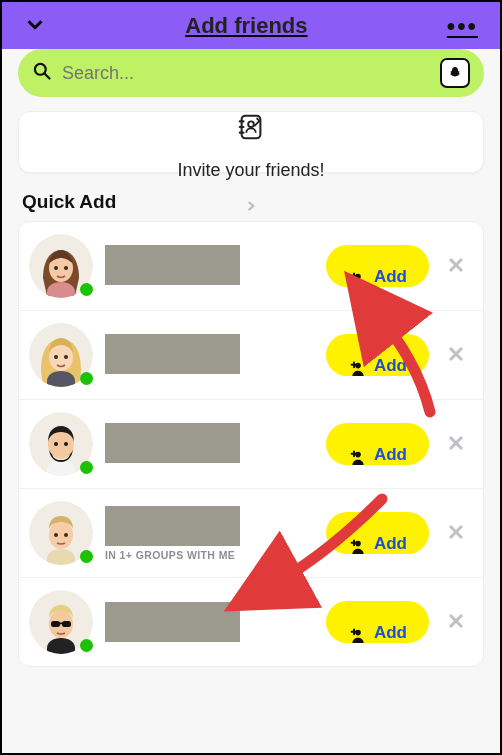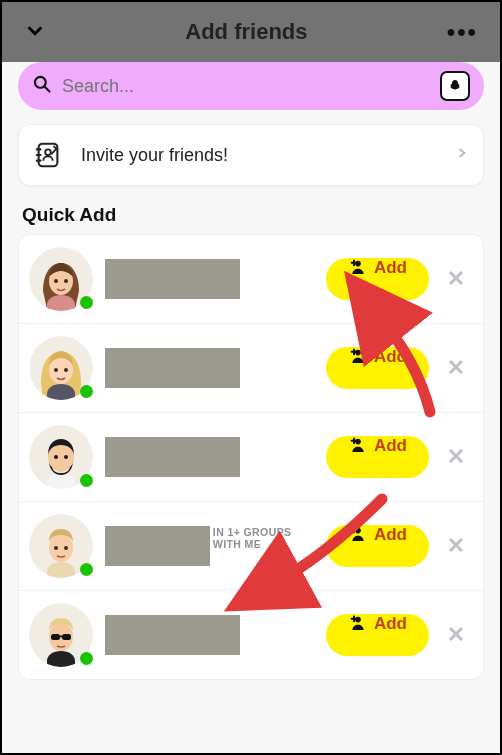--- a/index.html
+++ b/index.html
@@ -6,47 +6,48 @@
   body {
     width: 502px;
     height: 755px;
     font-family: -apple-system, "Helvetica Neue", Arial, sans-serif;
     background: #f7f7f7;
     border: 2px solid #000;
     position: relative;
     overflow: hidden;
   }
   .header {
-    height: 60px;
+    height: 47px;
     display: flex;
     align-items: center;
     justify-content: space-between;
     padding: 0 22px;
-    background: #737373;
+    background: #8b5cf6;
+    text-decoration: underline;
   }
   .header-title {
     font-size: 22px;
     font-weight: 600;
     color: #222;
   }
   .chev-down {
     width: 22px; height: 22px;
     stroke: #000; stroke-width: 3.2; fill: none;
   }
   .more-dots {
     font-size: 24px;
     font-weight: 900;
     letter-spacing: 2px;
     color: #111;
   }
   .search-wrap {
     padding: 0 16px 14px;
   }
   .search {
-    background: #f0abfc;
+    background: #bef264;
     border-radius: 26px;
     height: 48px;
     display: flex;
     align-items: center;
     padding: 0 14px;
     gap: 10px;
   }
   .search-icon svg { width: 20px; height: 20px; }
   .search input {
     flex: 1;
@@ -67,20 +68,21 @@
     margin: 0 16px 18px;
     background: #fff;
     border: 1px solid #eee;
     border-radius: 12px;
     height: 62px;
     display: flex;
     align-items: center;
     padding: 0 14px;
     gap: 18px;
     box-shadow: 0 1px 2px rgba(0,0,0,.04);
+    flex-direction: column;
   }
   .contact-icon {
     width: 30px; height: 30px;
     color: #333;
     flex-shrink: 0;
   }
   .invite-text {
     flex: 1;
     font-size: 18px;
     font-weight: 500;
@@ -126,21 +128,21 @@
     position: absolute;
     right: 0px; bottom: 2px;
     width: 13px; height: 13px;
     background: #1ac200;
     border-radius: 50%;
   }
   .meta {
     flex: 1;
     min-width: 0;
     display: flex;
-    flex-direction: row;
+    flex-direction: column;
     gap: 3px;
   }
   .name-redact {
     width: 135px;
     height: 40px;
     background: #9c9a8f;
   }
   .sub {
     font-size: 10.5px;
     font-weight: 700;
@@ -148,25 +150,25 @@
     color: #8e8e93;
     text-transform: uppercase;
   }
   .add-btn {
     background: #fff200;
     border: none;
     border-radius: 22px;
     height: 42px;
     padding: 0 22px 0 18px;
     display: flex;
-    align-items: flex-start;
+    align-items: flex-end;
     gap: 10px;
     font-size: 17px;
     font-weight: 700;
-    color: #c2410c;
+    color: #1d4ed8;
     cursor: pointer;
   }
   .add-btn svg { width: 20px; height: 16px; fill: #111; }
   .dismiss {
     width: 30px; height: 30px;
     display: flex; align-items: center; justify-content: center;
     cursor: pointer;
     color: #c0c0c6;
     font-size: 22px;
     font-weight: 700;

